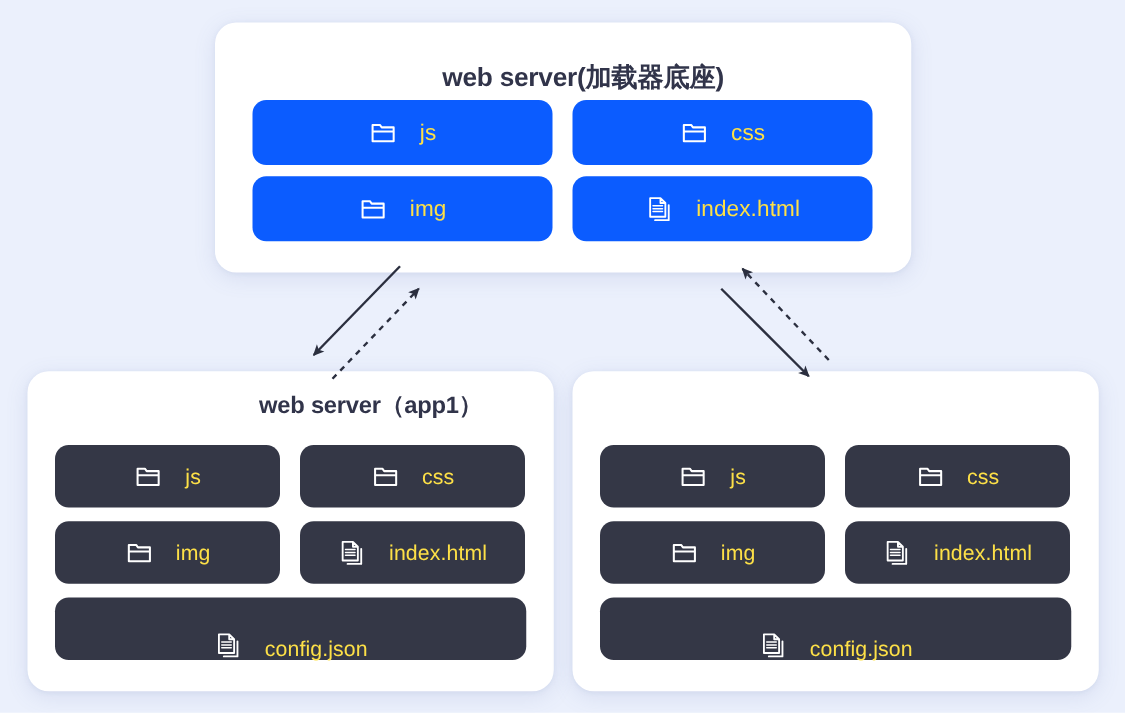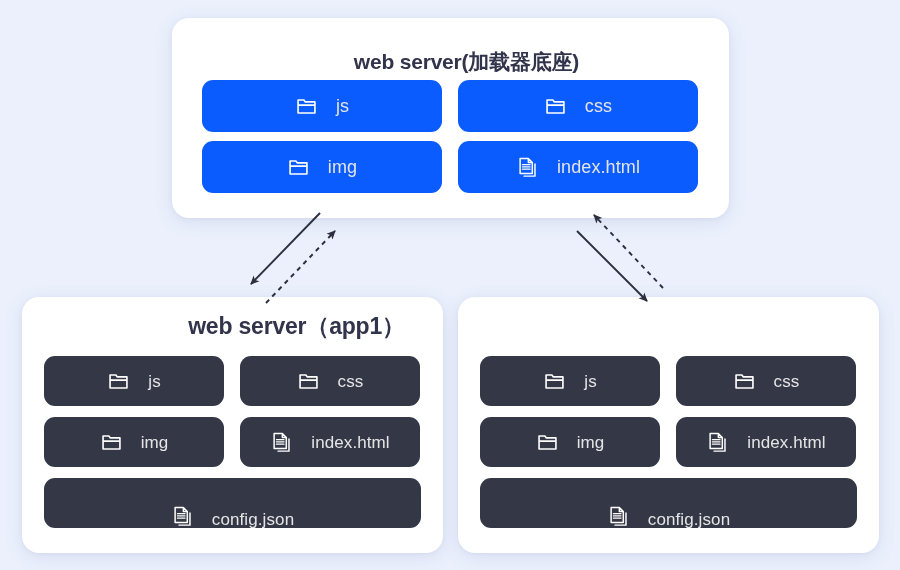--- a/index.html
+++ b/index.html
@@ -37,42 +37,42 @@
     left: 16px;
     width: 100%;
     text-align: center;
     color: #31344a;
     font-weight: bold;
     letter-spacing: -0.2px;
     white-space: nowrap;
   }
   #card-top .card-title   { top: 30px; font-size: 21px; }
   #card-app1 .card-title,
-  #card-app2 .card-title  { top: 311px; font-size: 23px; padding-left: 48px; }
+  #card-app2 .card-title  { top: 311px; font-size: 19px; padding-left: 48px; }
   
   #card-app1 .card-title,
   #card-app2 .card-title  { top: 14px; }
 
   
   .pill-grid {
     position: absolute;
     display: flex;
     flex-wrap: wrap;
   }
   #grid-top  { left: 30px; top: 62px;  width: 497px; gap: 9px 16px; }
   #grid-app1,
   #grid-app2 { left: 22px; top: 59px;  width: 377px; gap: 11px 16px; }
 
   .pill {
     display: flex;
     align-items: center;
     justify-content: center;
     gap: 18px;
     box-sizing: border-box;
-    color: #e5e5e5;
+    color: #fde047;
     user-select: none;
   }
   .pill .pill-label {
     font-size: 17px;
     letter-spacing: 0.1px;
     line-height: 1;
   }
   .pill .pill-icon {
     display: flex;
     align-items: center;

